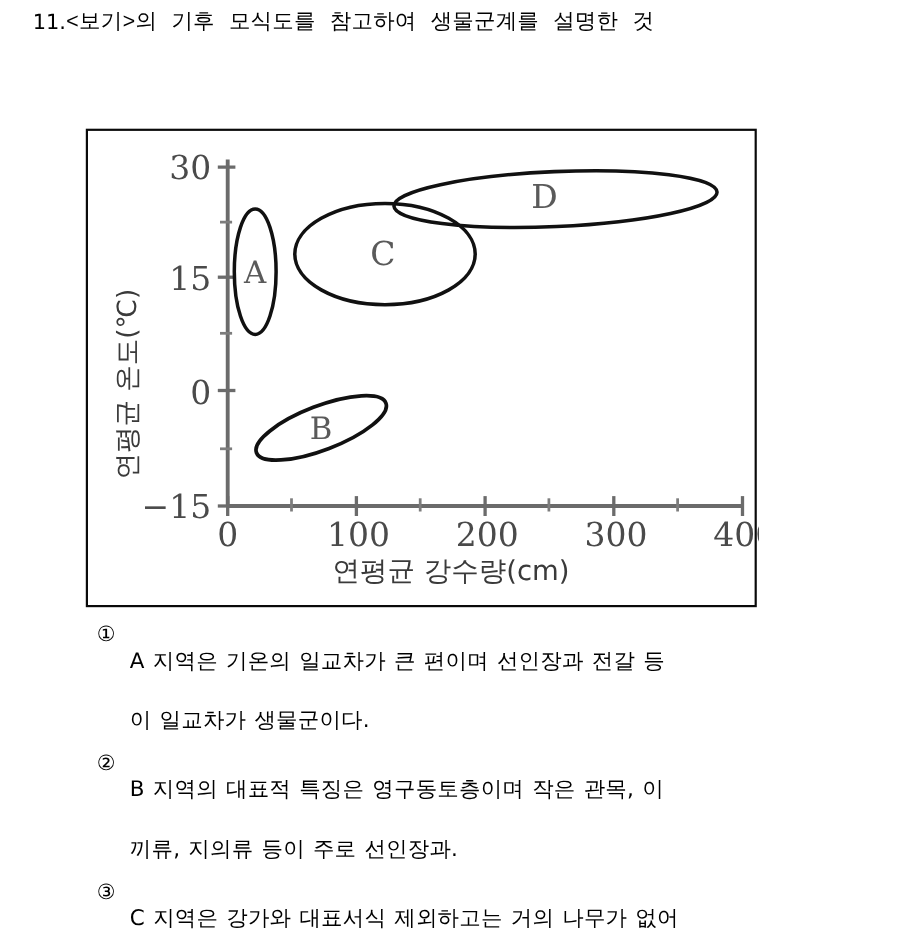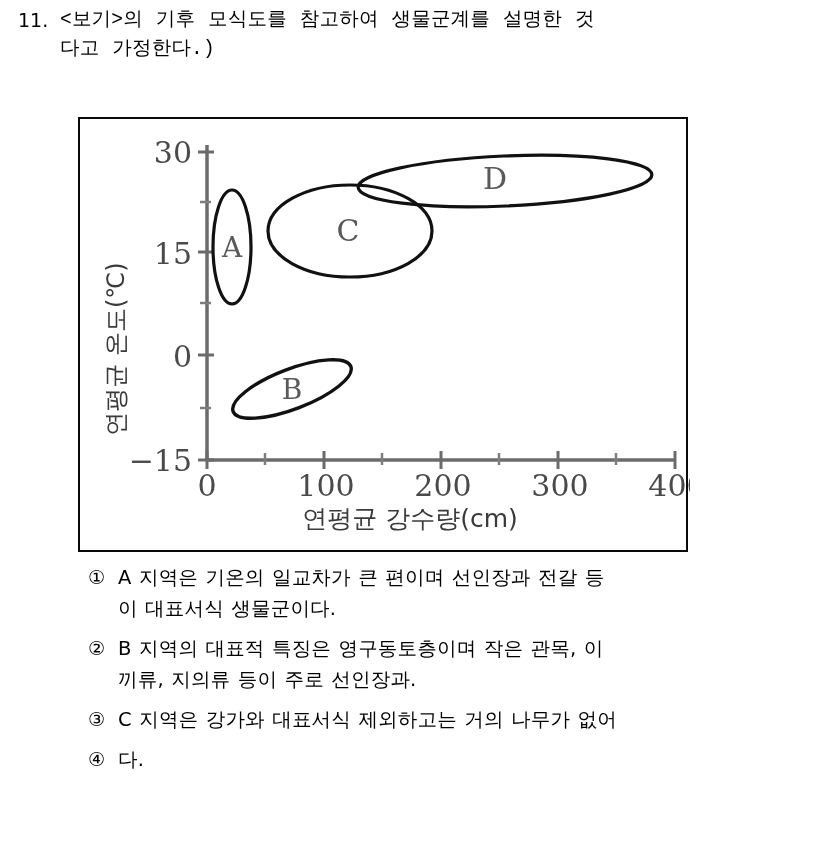--- a/index.html
+++ b/index.html
@@ -25,21 +25,21 @@
   }
   .stem-row {
     display: flex;
     align-items: flex-start;
   }
   #question-number {
     width: 46px;
     flex: 0 0 46px;
     font-size: 19px;
     line-height: 29px;
-    text-align: left;
+    text-align: right;
     padding-left: 4px;
     box-sizing: border-box;
   }
   #question-text {
     flex: 1 1 auto;
     font-size: 19.5px;
     line-height: 29px;
     letter-spacing: 0.2px;
     word-spacing: 1px;
     font-family: Liberation Mono, monospace;
@@ -85,31 +85,30 @@
     line-height: 31px;
     text-align: left;
   }
   .option-text {
     flex: 1 1 auto;
     font-size: 19.5px;
     line-height: 31px;
     letter-spacing: 0.2px;
     word-spacing: 1px;
   }
-  .opt-line { display: block; white-space: pre; }
+  .opt-line { display: block; white-space: pre; margin-top: 23px; }
 </style>
 </head>
 <body>
 
 <div id="question-block">
   <div class="stem-row">
     <div id="question-number">11.</div>
     <div id="question-text">
       <span class="stem-line">&lt;보기&gt;의 기후 모식도를 참고하여 생물군계를 설명한 것</span>
-      <span class="stem-line">다고 가정한다.)</span>
     </div>
   </div>
 </div>
 
 <div id="figure-box">
   <svg id="figure-svg" viewBox="0 0 610 435">
 
     <text id="ylabel" x="0" y="0" transform="translate(44,230) rotate(-90)" text-anchor="middle" font-family="'DejaVu Sans','Liberation Sans',sans-serif" font-size="24" fill="#3a3a3a">연평균 온도(℃)</text>
 
     <text id="xlabel" x="330" y="408" text-anchor="middle" font-family="'DejaVu Sans','Liberation Sans',sans-serif" font-size="25" fill="#3a3a3a">연평균 강수량(cm)</text>
@@ -181,21 +180,21 @@
     </g>
   </svg>
 </div>
 
 <div id="options">
 
   <div class="option-row">
     <div class="option-marker">①</div>
     <div class="option-text">
       <span class="opt-line">A 지역은 기온의 일교차가 큰 편이며 선인장과 전갈 등</span>
-      <span class="opt-line">이 대표서식 생물군이다.</span>
+      <span class="opt-line">이 일교차가 생물군이다.</span>
     </div>
   </div>
 
   <div class="option-row">
     <div class="option-marker">②</div>
     <div class="option-text">
       <span class="opt-line">B 지역의 대표적 특징은 영구동토층이며 작은 관목, 이</span>
       <span class="opt-line">끼류, 지의류 등이 주로 선인장과.</span>
     </div>
   </div>

